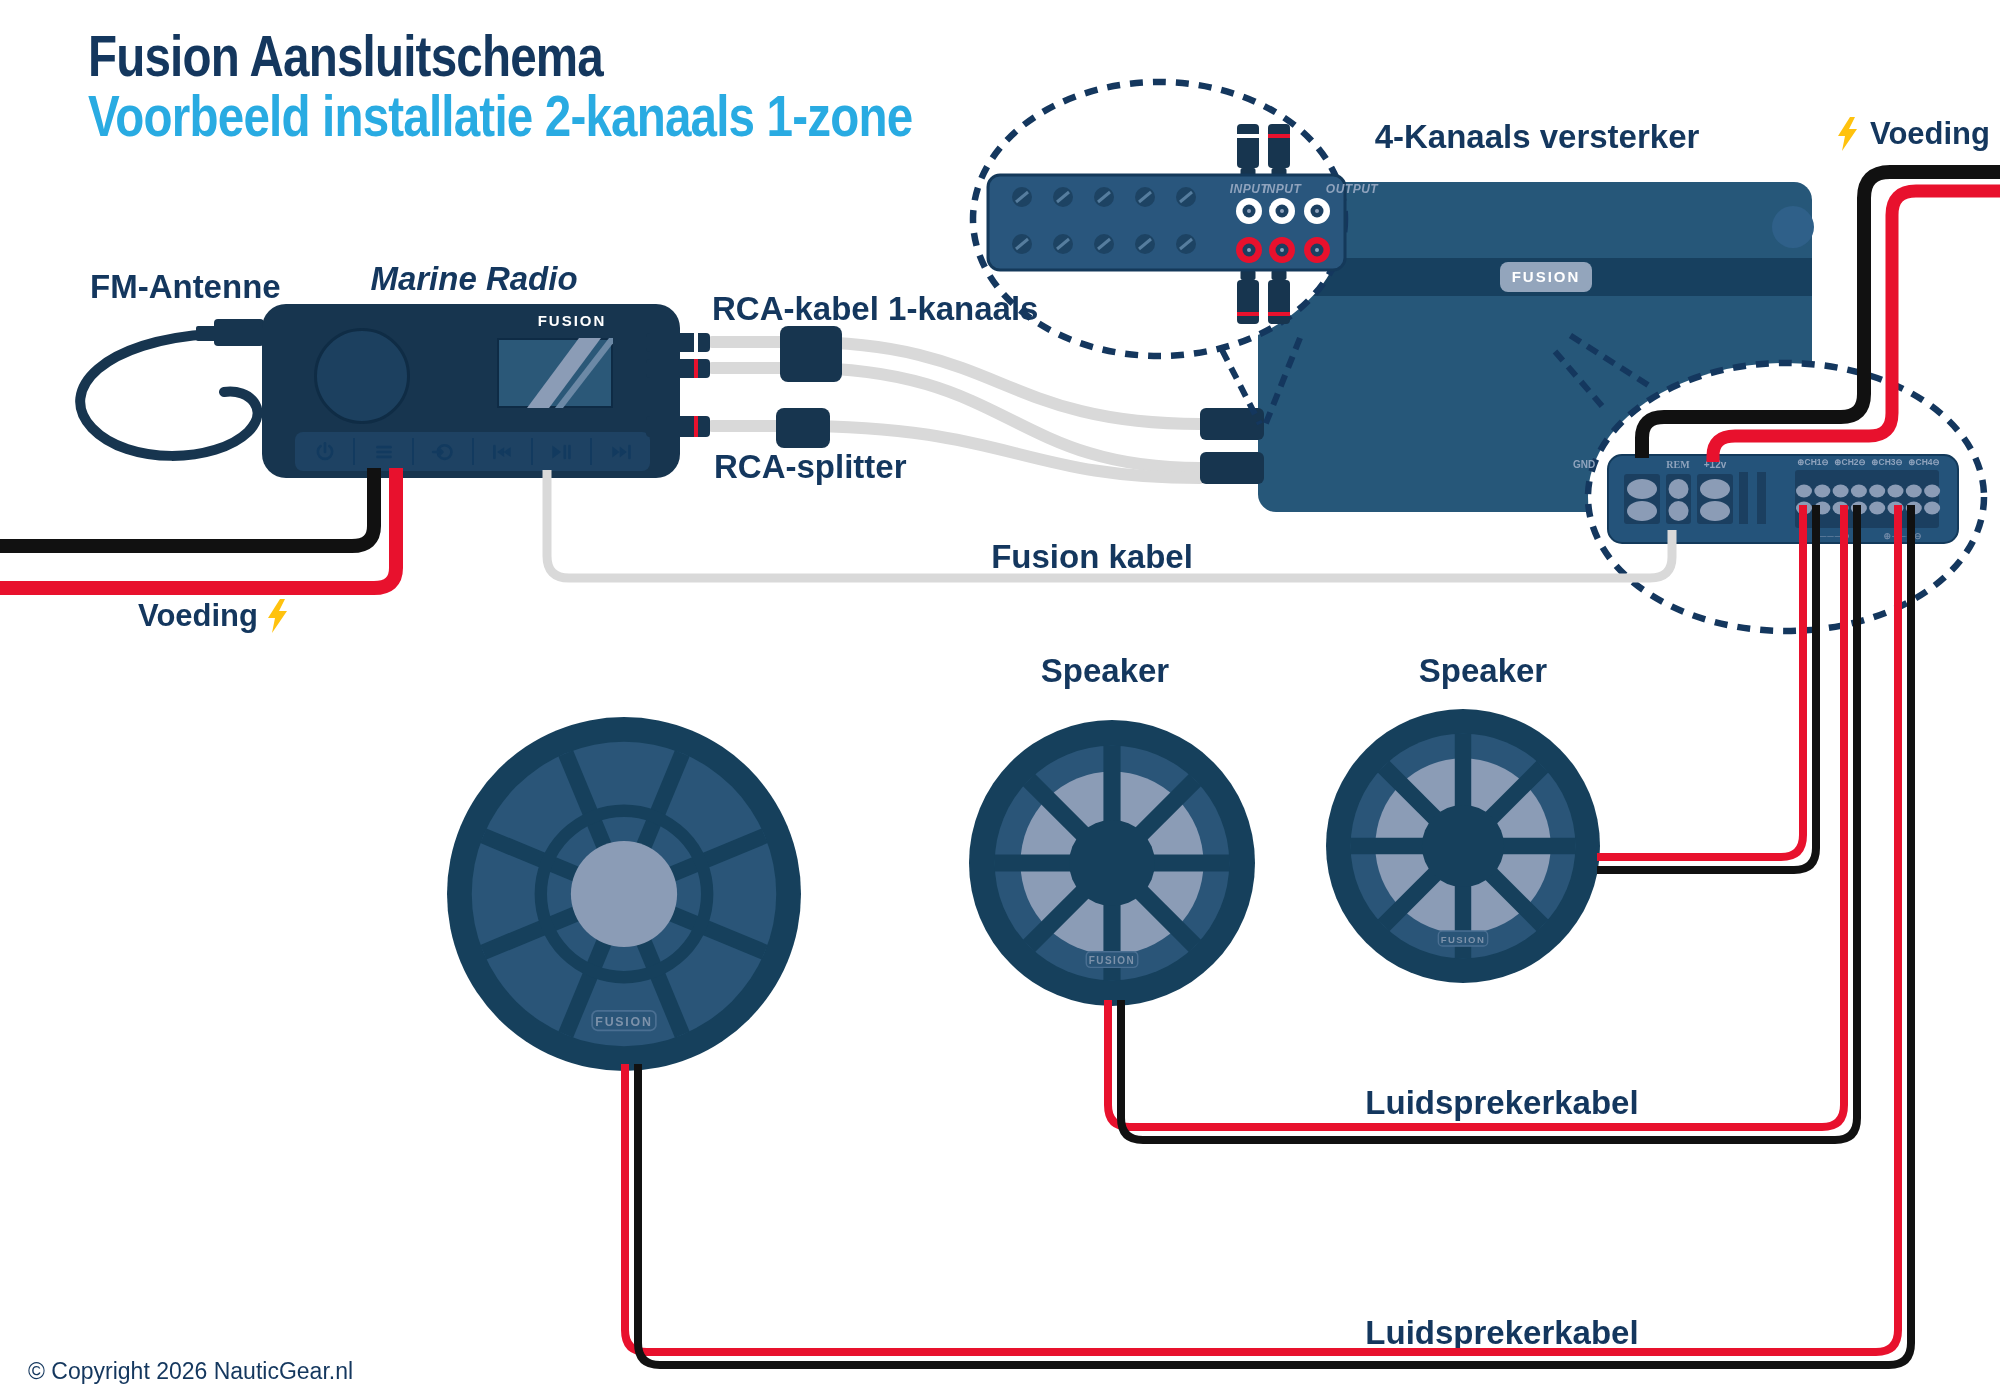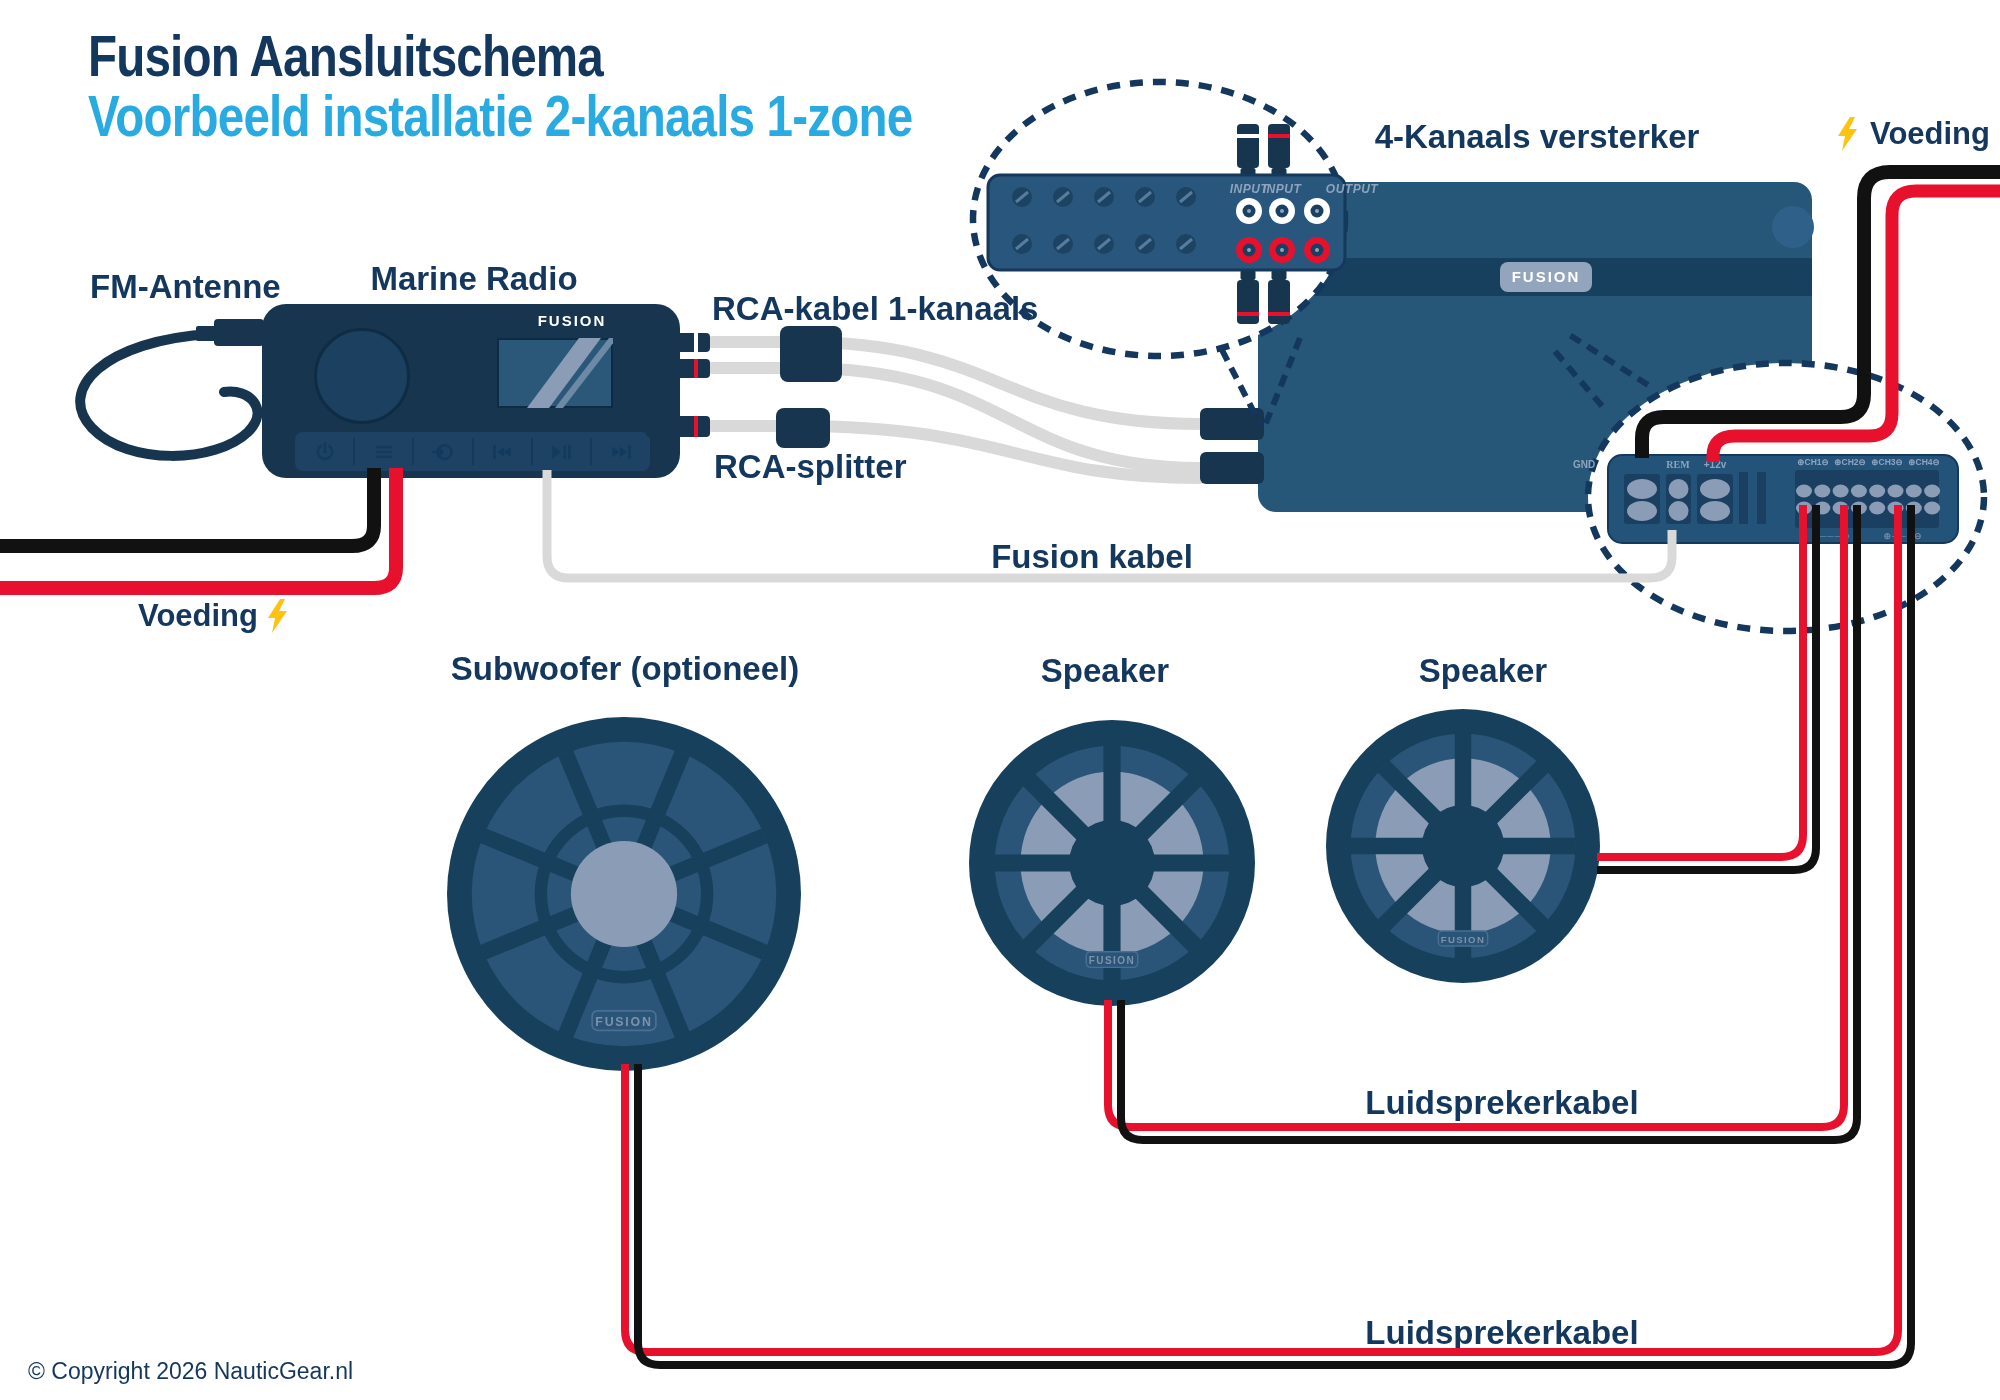--- a/index.html
+++ b/index.html
@@ -272,26 +272,25 @@
   <span class="small term" style="left:1678px;top:459px;font-family:Liberation Serif, serif;">REM</span>
   <span class="small term" style="left:1715px;top:459px;">+12v</span>
   <span class="small chh" style="left:1813px;top:457px;">⊕<span>CH1</span>⊖</span>
   <span class="small chh" style="left:1850px;top:457px;">⊕<span>CH2</span>⊖</span>
   <span class="small chh" style="left:1887px;top:457px;">⊕<span>CH3</span>⊖</span>
   <span class="small chh" style="left:1924px;top:457px;">⊕<span>CH4</span>⊖</span>
   <span class="small brg" style="left:1831px;top:531px;">⊕───⊖</span>
   <span class="small brg" style="left:1903px;top:531px;">⊕───⊖</span>
 
   <div class="lbl" style="left:90px;top:268px;">FM-Antenne</div>
-  <div class="lbl ctr" style="left:474px;top:260px;">Marine Radio</div>
+  <div class="lbl ctr" style="left:474px;top:260px;font-style:italic;">Marine Radio</div>
   <div class="lbl" style="left:712px;top:290px;">RCA-kabel 1-kanaals</div>
   <div class="lbl" style="left:714px;top:448px;">RCA-splitter</div>
   <div class="lbl ctr" style="left:1537px;top:118px;">4-Kanaals versterker</div>
   <div class="lbl ctr" style="left:1092px;top:538px;">Fusion kabel</div>
-  <div class="lbl ctr" style="left:625px;top:650px;">Subwoofer (optioneel)</div>
   <div class="lbl ctr" style="left:1105px;top:652px;">Speaker</div>
   <div class="lbl ctr" style="left:1483px;top:652px;">Speaker</div>
   <div class="lbl ctr" style="left:1502px;top:1084px;">Luidsprekerkabel</div>
   <div class="lbl ctr" style="left:1502px;top:1314px;">Luidsprekerkabel</div>
 
   <div class="volabel" style="left:138px;top:598px;">
     <span>Voeding</span>
     <svg width="22" height="34" viewBox="0 0 22 34">
         <path d="M12 0 L0 19 H7 L4 34 L19 12 H11 L17 0 Z" fill="var(--yellow)"></path>
       </svg>

